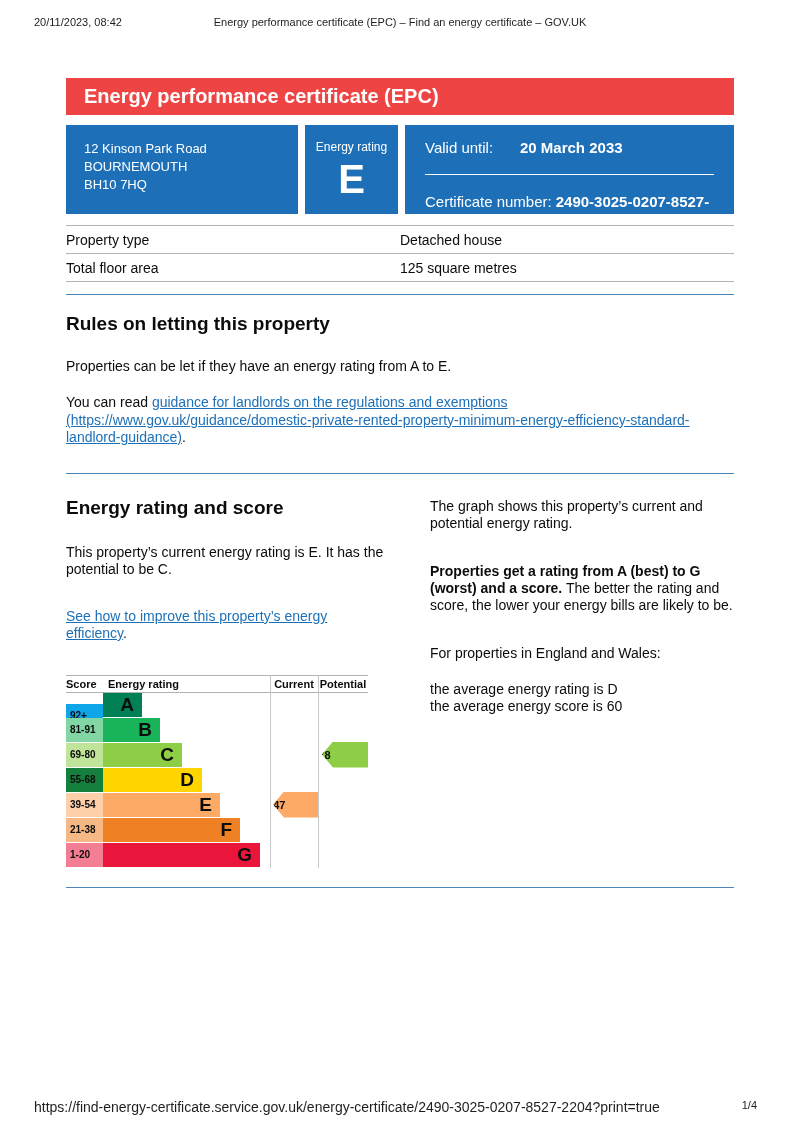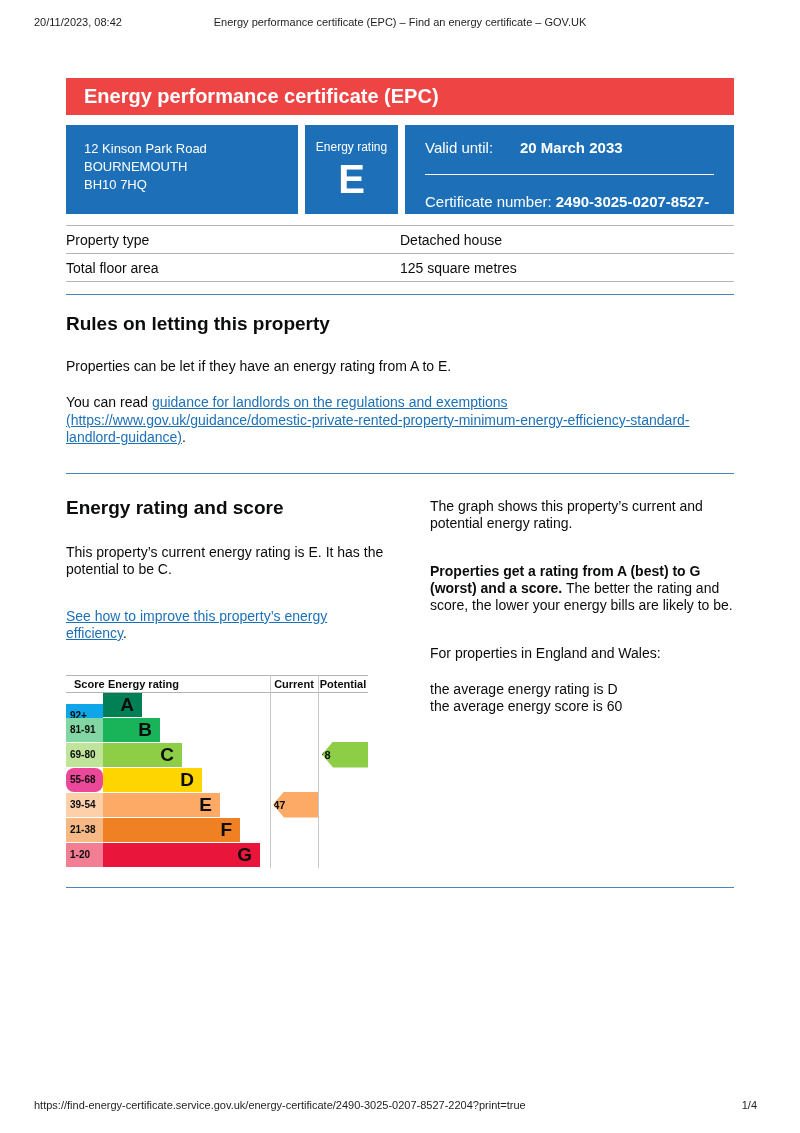--- a/index.html
+++ b/index.html
@@ -55,41 +55,41 @@
   .cr-p2 { margin-top:31px; }
   .cr-p3 { margin-top:31px; }
   .cr-p4 { margin-top:19px; }
   .b { font-weight:bold; }
 
   .chart { position:relative; width:302px; height:193px; margin-top:32px; }
   .chart-header { position:absolute; top:0; left:0; width:302px; height:18px;
                   border-top:1px solid #b1b4b6; border-bottom:1px solid #b1b4b6;
                   font-size:11px; font-weight:bold; }
   .chart-header span { position:absolute; top:2px; }
-  .h-score { left:8px; }
+  .h-score { left:0; }
   .h-rating { left:42px; }
   .h-current { left:204px; width:48px; text-align:center; }
   .h-potential { left:252px; width:50px; text-align:center; }
   .vline { position:absolute; top:0; bottom:0; width:1px; background:#c6c9cb; }
   .vline1 { left:204px; } .vline2 { left:252px; }
   .bands { position:absolute; top:18px; left:0; width:302px; }
   .band-row { position:relative; height:25px; }
   .band-score { position:absolute; left:0; top:0; width:37px; height:24px;
                 font-size:10px; font-weight:bold; line-height:24px; padding-left:4px; }
   .band-bar { position:absolute; left:37px; top:0; height:24px;
               font-size:19px; font-weight:bold; line-height:23px;
               text-align:right; padding-right:8px; }
   .marker { position:absolute; height:26px; display:flex; align-items:center;
             justify-content:center; gap:9px; padding-left:11px;
             font-size:11px; font-weight:bold; color:#0b0c0c;
             clip-path:polygon(11px 0, 100% 0, 100% 100%, 11px 100%, 0 50%); }
   .marker-current { left:207px; width:45px; }
   .marker-potential { left:256px; width:46px;gap:44px; }
 
-  .footer-url { position:absolute; left:34px; top:1099px; font-size:11px; color:#1f1f1f; }
+  .footer-url { position:absolute; left:34px; top:1099px; font-size:14px; color:#1f1f1f; }
   .footer-page { position:absolute; right:43px; top:1099px; font-size:11px; color:#1f1f1f; }
 </style>
 </head>
 <body>
 
 <div class="meta meta-date">20/11/2023, 08:42</div>
 <div class="meta meta-title">Energy performance certificate (EPC) – Find an energy certificate – GOV.UK</div>
 
 <div class="content">
 
@@ -160,21 +160,21 @@
             </div>
             <div class="band-row">
               <div class="band-score" style="background: rgb(129, 214, 164);">81-91</div>
               <div class="band-bar" style="background: rgb(25, 180, 89); width: 57px;">B</div>
             </div>
             <div class="band-row">
               <div class="band-score" style="background: rgb(192, 228, 153);">69-80</div>
               <div class="band-bar" style="background: rgb(141, 206, 70); width: 79px;">C</div>
             </div>
             <div class="band-row">
-              <div class="band-score" style="background: #ec4899; border-radius: 8px;">55-68</div>
+              <div class="band-score" style="background: #15803d;">55-68</div>
               <div class="band-bar" style="background: rgb(255, 213, 0); width: 99px;">D</div>
             </div>
             <div class="band-row">
               <div class="band-score" style="background: rgb(253, 208, 170);">39-54</div>
               <div class="band-bar" style="background: rgb(252, 170, 101); width: 117px;">E</div>
             </div>
             <div class="band-row">
               <div class="band-score" style="background: rgb(246, 185, 134);">21-38</div>
               <div class="band-bar" style="background: rgb(239, 128, 35); width: 137px;">F</div>
             </div>

